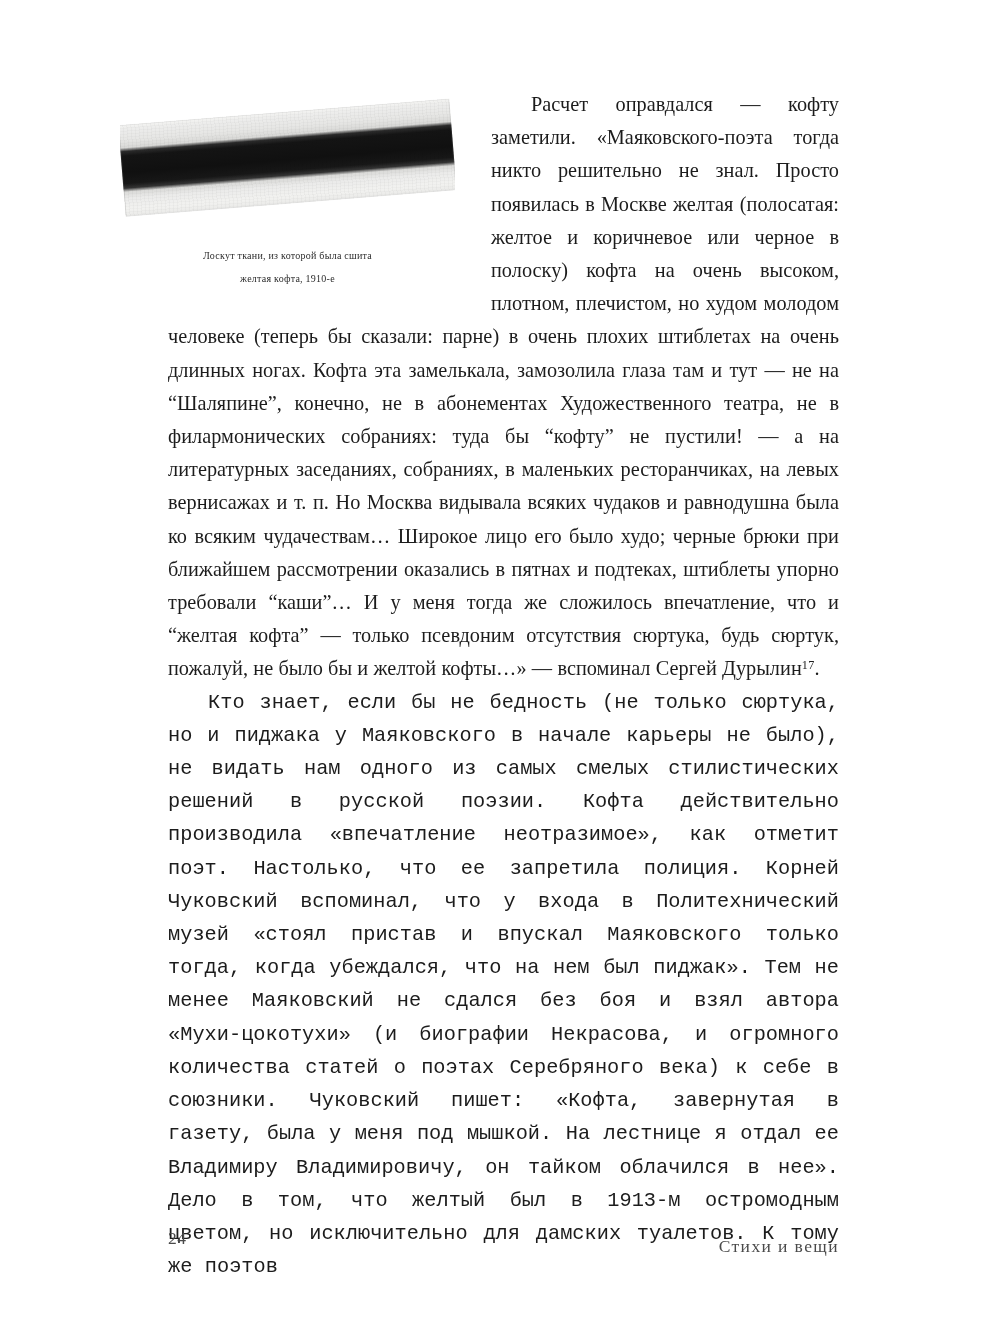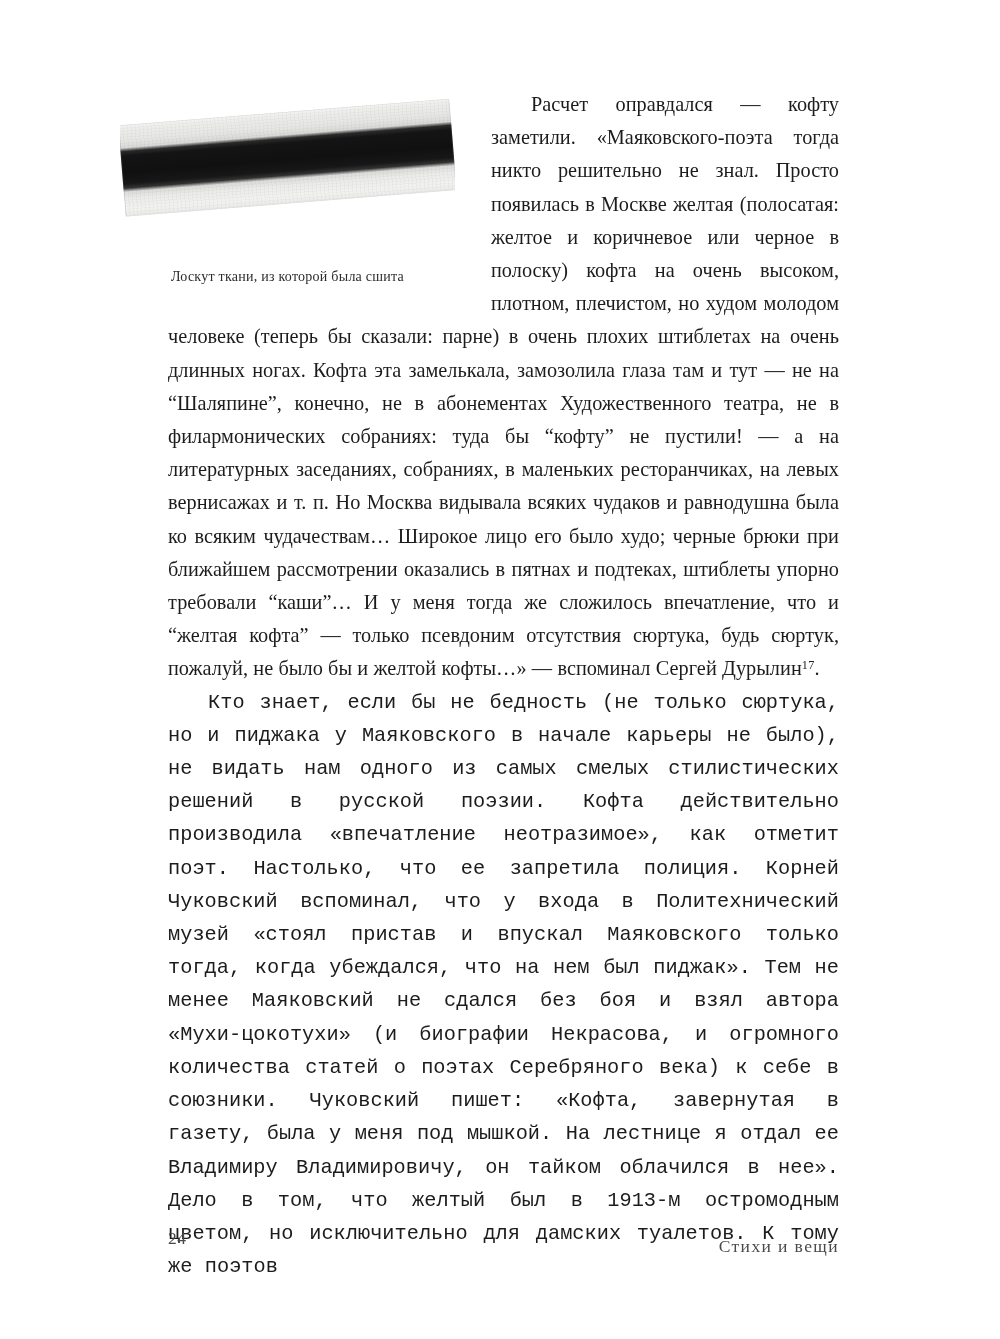--- a/index.html
+++ b/index.html
@@ -117,22 +117,21 @@
     content: "";
     position: absolute;
     left: -4px; right: -4px; top: -3px; bottom: -3px;
     background:
       linear-gradient(to bottom, #ffffff 0, rgba(255,255,255,0) 5px),
       linear-gradient(to top,    #ffffff 0, rgba(255,255,255,0) 5px);
     pointer-events: none;
   }
 
   .caption {
-    margin-top: 21px;
-    font-size: 14px;
+    font-size: 10px;
     line-height: 22.5px;
     text-align: center;
     color: #2b2b2b;
     letter-spacing: 0.25px;
   }
   .caption .cap-line { display: block; }
 
   
   .footer {
     position: absolute;
@@ -162,20 +161,21 @@
 
   <div class="text-block">
 
     <div class="figure">
       <div class="photo-frame">
         <div class="swatch"></div>
 
       </div>
       <div class="caption">
         <span class="cap-line">Лоскут ткани, из которой была сшита</span>
+        <span class="cap-line">желтая кофта, 1910-е</span>
       </div>
     </div>
 
     <p class="para"><span>Расчет оправдался — кофту заметили. «Маяковского-поэта тогда никто решительно не знал. Просто появилась в Москве желтая (полосатая: желтое и коричневое или черное в полоску) кофта на очень высоком, плотном, плечистом, но худом молодом человеке (теперь бы сказали: парне) в очень плохих штиблетах на очень длинных ногах. Кофта эта замелькала, замозолила глаза там и тут — не на “Шаляпине”, конечно, не в абонементах Художественного театра, не в филармонических собраниях: туда бы “кофту” не пустили! — а на литературных заседаниях, собраниях, в маленьких ресторанчиках, на левых вернисажах и т. п. Но Москва видывала всяких чудаков и равнодушна была ко всяким чудачествам… Широкое лицо его было худо; черные брюки при ближайшем рассмотрении оказались в пятнах и подтеках, штиблеты упорно требовали “каши”… И у меня тогда же сложилось впечатление, что и “желтая кофта” — только псевдоним отсутствия сюртука, будь сюртук, пожалуй, не было бы и желтой кофты…» — вспоминал Сергей Дурылин</span><sup class="fn">17</sup><span>.</span></p>
 
     <p class="para">Кто знает, если бы не бедность (не только сюртука, но и пиджака у Маяковского в начале карьеры не было), не видать нам одного из самых смелых стилистических решений в русской поэзии. Кофта действительно производила «впечатление неотразимое», как отметит поэт. Настолько, что ее запретила полиция. Корней Чуковский вспоминал, что у входа в Политехнический музей «стоял пристав и впускал Маяковского только тогда, когда убеждался, что на нем был пиджак». Тем не менее Маяковский не сдался без боя и взял автора «Мухи-цокотухи» (и биографии Некрасова, и огромного количества статей о поэтах Серебряного века) к себе в союзники. Чуковский пишет: «Кофта, завернутая в газету, была у меня под мышкой. На лестнице я отдал ее Владимиру Владимировичу, он тайком облачился в нее». Дело в том, что желтый был в 1913-м остромодным цветом, но исключительно для дамских туалетов. К тому же поэтов</p>
 
   </div>
 
   <div class="footer">

